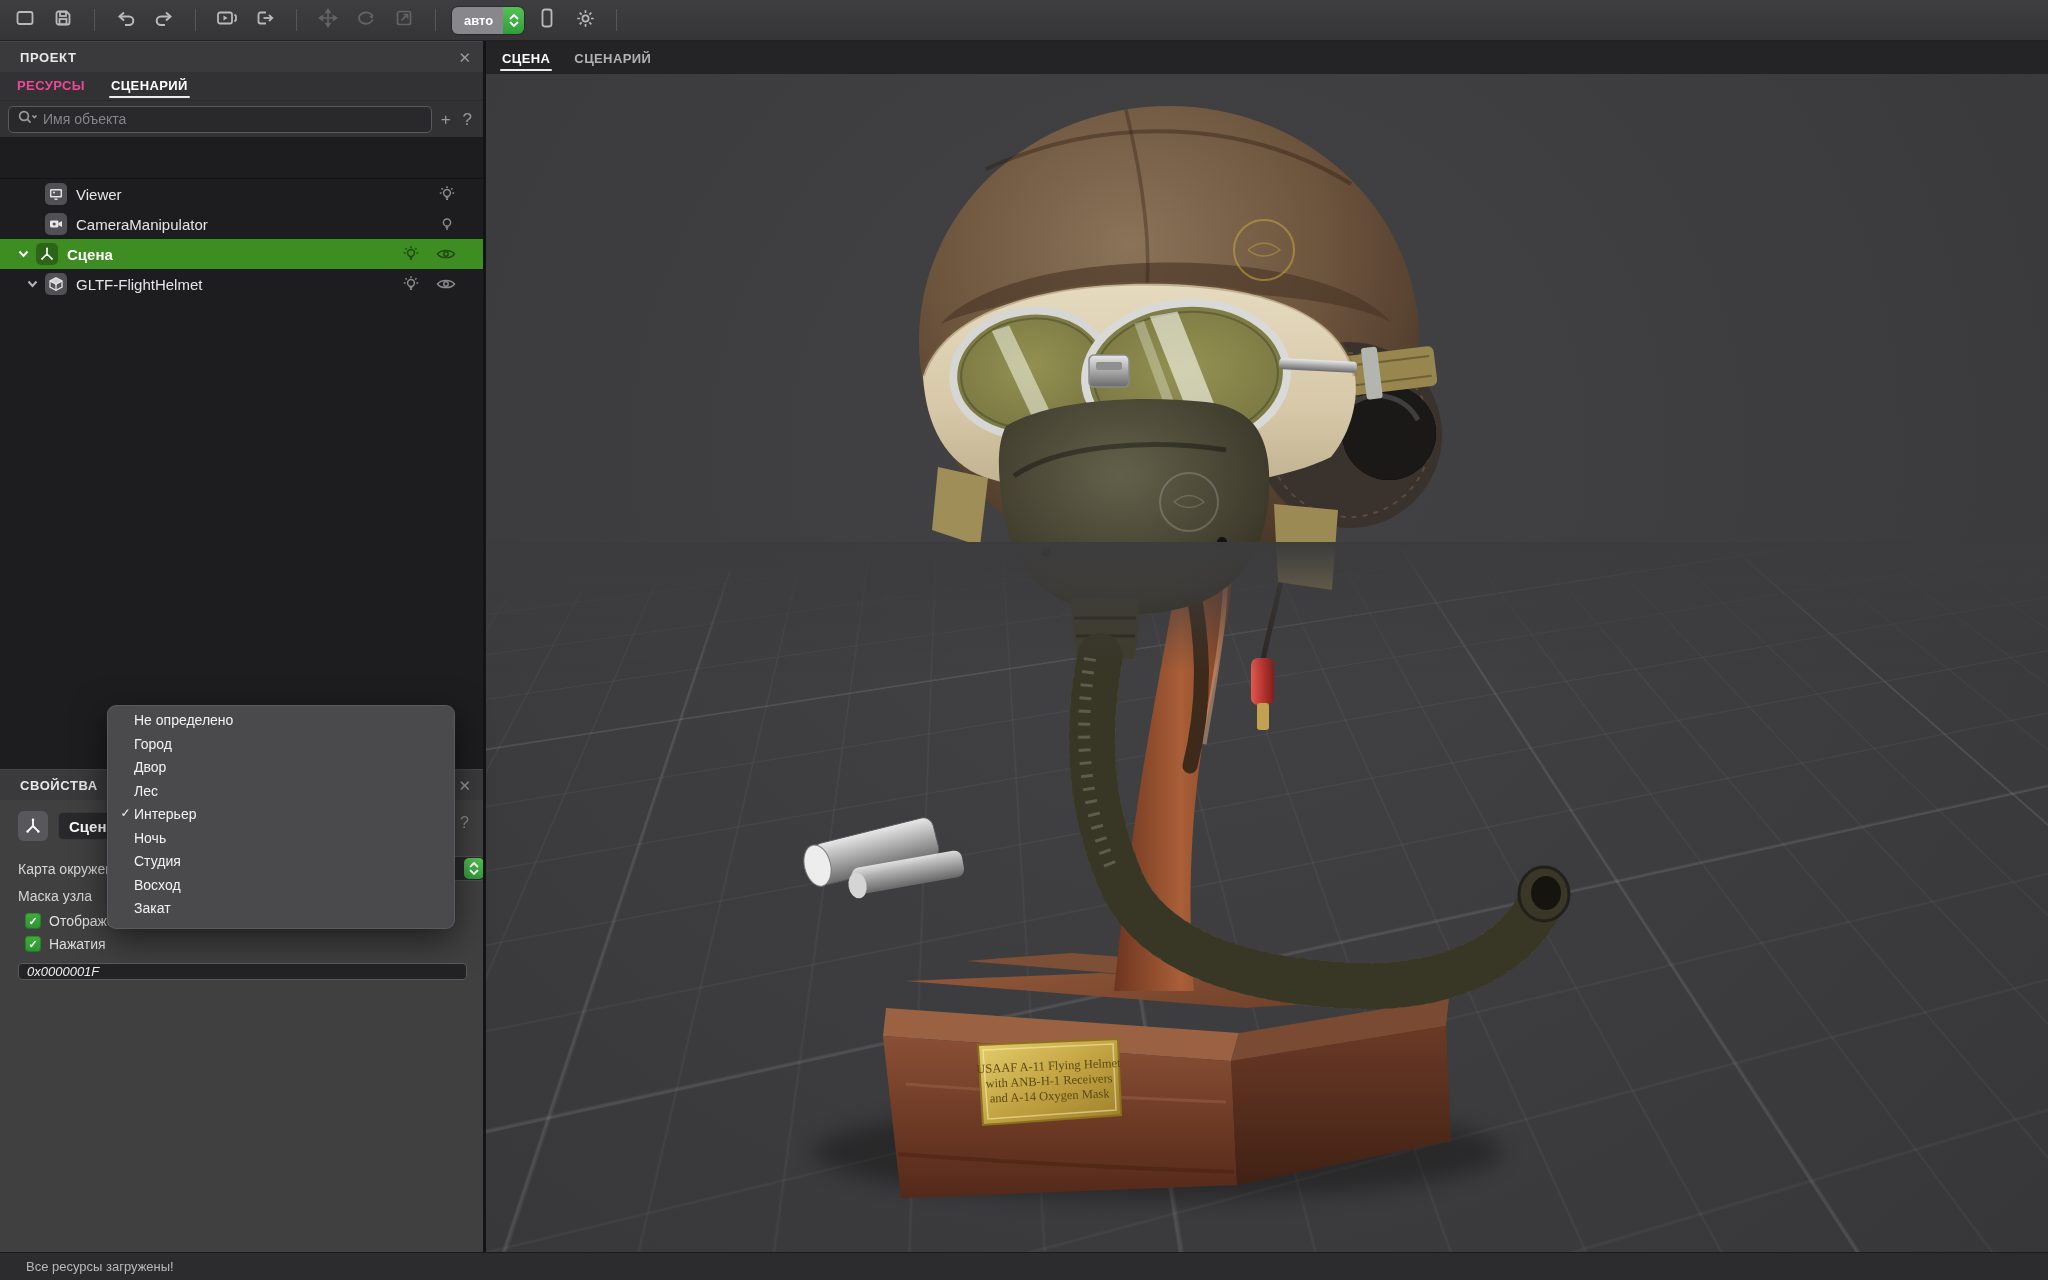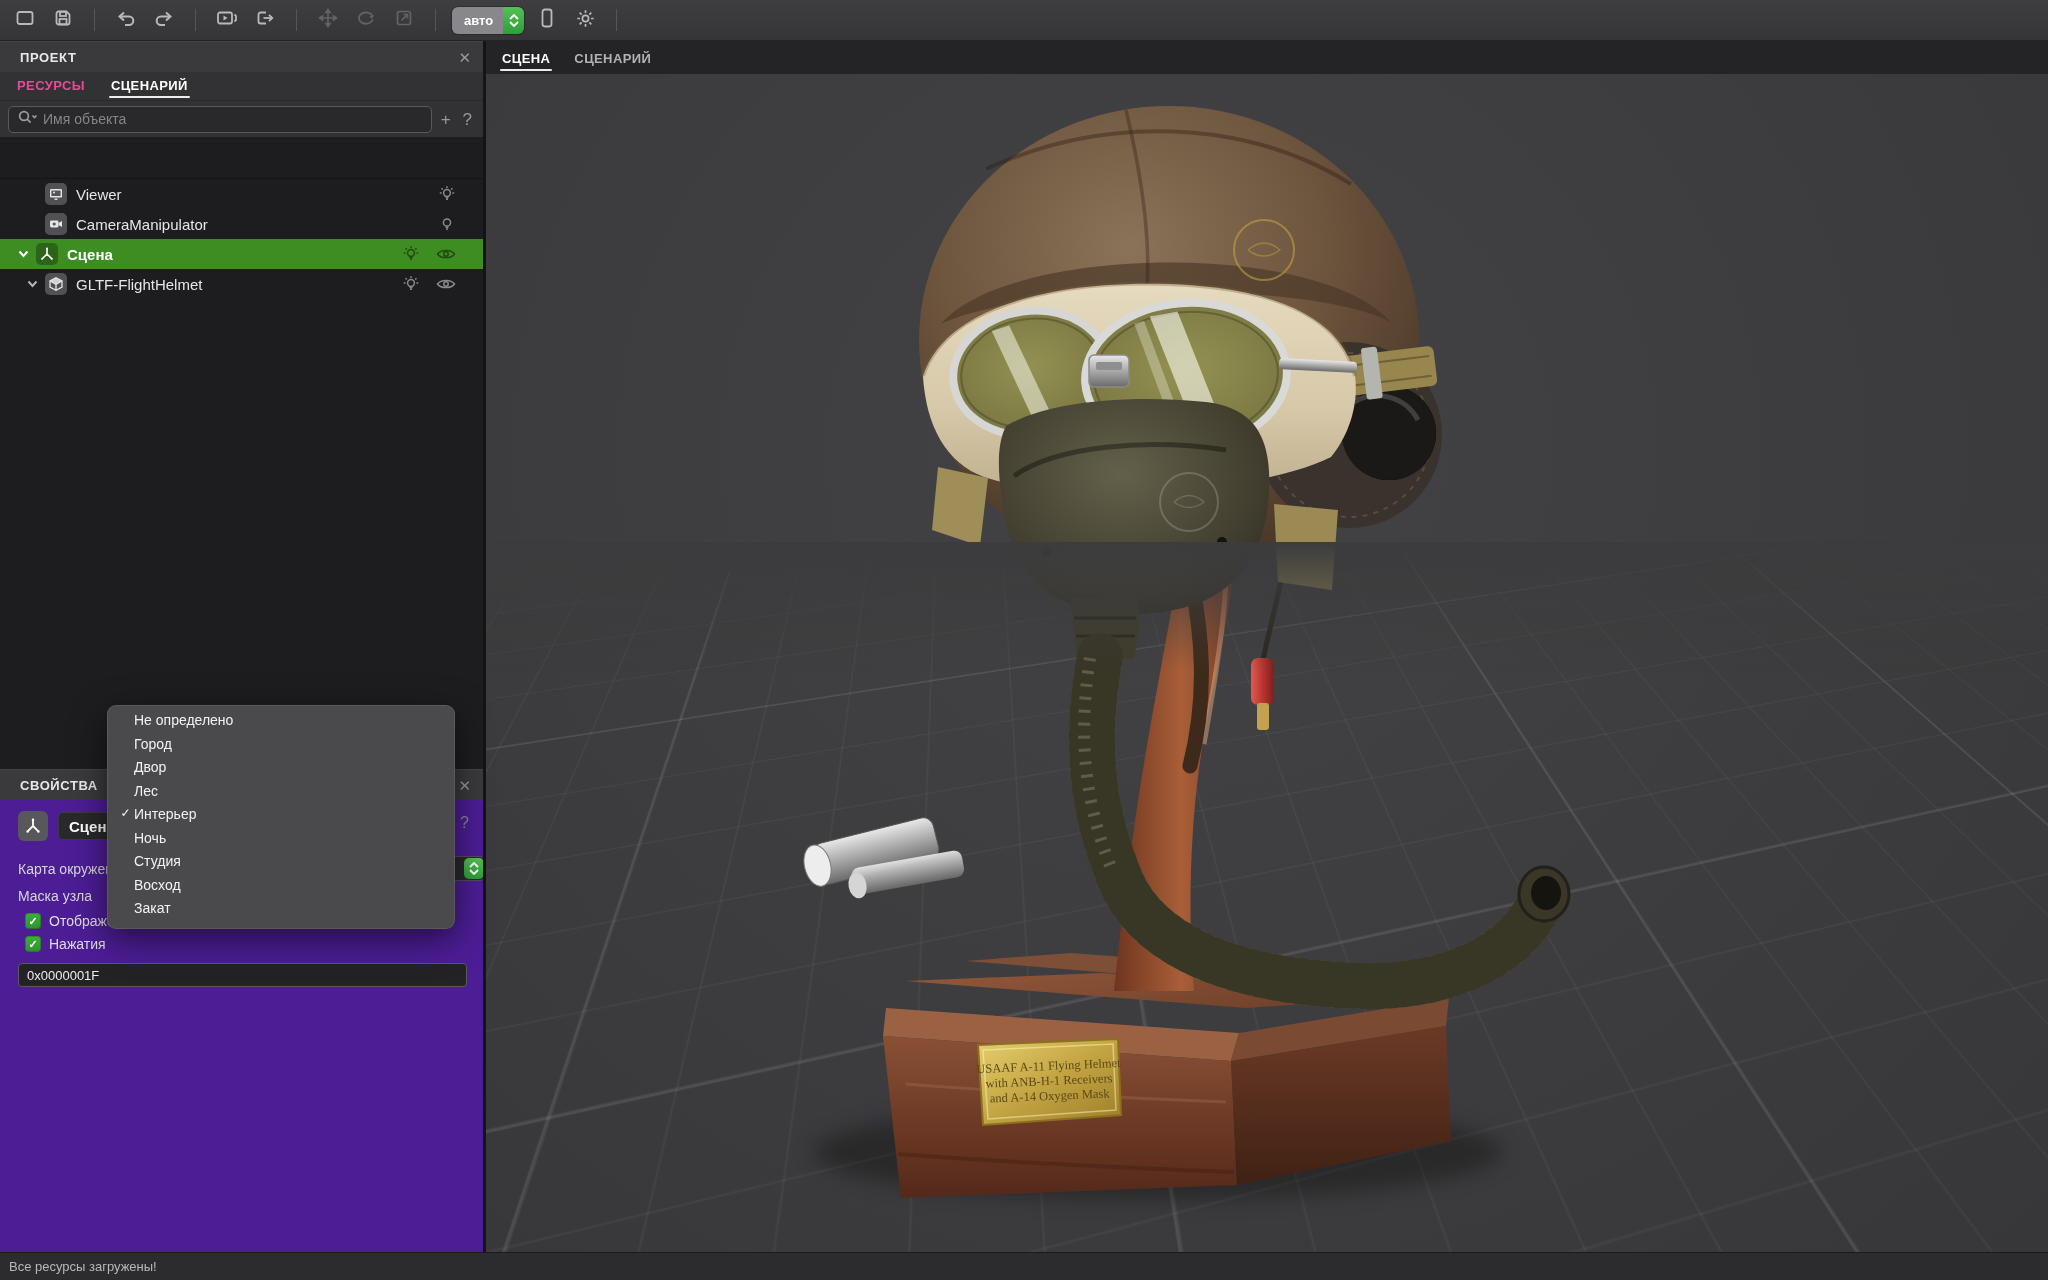--- a/index.html
+++ b/index.html
@@ -58,21 +58,21 @@
           display:flex; align-items:center; justify-content:center; margin-right:9px; }
   .trow .lbl { color:#e6e6e8; font-size:15px; }
   .trow.selected { background:#3e8d22; }
   .trow.selected .lbl { color:#fff; font-weight:bold; }
   .trow.selected .tile { background:rgba(0,0,0,0.28); }
   .row-icons { position:absolute; right:26px; display:flex; gap:14px; align-items:center; }
   .row-icons .ric { color:#8a8a8e; display:flex; }
   .trow.selected .row-icons .ric { color:#1f4a10; }
 
   
-  .props { position:absolute; left:0; top:728px; right:0; bottom:0; background:#4c1d95; }
+  .props { position:absolute; left:0; top:728px; right:0; bottom:0; background:#404040; }
   .props .panel-header { border-top:1px solid #454548; }
   .prop-body { position:relative; padding:10px 16px 0 18px; }
   .name-row { display:flex; align-items:center; gap:10px; height:32px; margin-bottom:14px; }
   .name-tile { width:30px; height:30px; border-radius:6px; background:#58585c;
                display:flex; align-items:center; justify-content:center; }
   .name-field { width:360px; height:28px; background:#29292b; border:1px solid #3c3c40;
                 border-radius:5px; color:#fff; font-weight:bold; font-size:15px;
                 display:flex; align-items:center; padding-left:10px; }
   .help-q { position:absolute; right:14px; top:14px; color:#8a8a8e; font-size:16px; }
   .field-label { color:#d6d6d8; font-size:14px; margin-bottom:9px; }
@@ -81,23 +81,23 @@
                 border:1px solid #505054; border-radius:6px; color:#e8e8e8; font-size:14px;
                 display:flex; align-items:center; padding-left:10px; }
   .env-stepper { position:absolute; right:1px; top:1px; bottom:1px; width:20px; border-radius:5px;
                  background:linear-gradient(#55c055,#2f9e3a); display:flex; flex-direction:column;
                  align-items:center; justify-content:center; gap:1px; }
   .chk-row { display:flex; align-items:center; gap:8px; margin:0 0 7px 7px; }
   .chk { width:16px; height:16px; border-radius:4px; background:linear-gradient(#3fae38,#2a9430);
          color:#fff; font-size:11px; font-weight:bold; display:flex; align-items:center;
          justify-content:center; box-shadow:inset 0 0 0 1px rgba(0,0,0,0.2); }
   .chk-lbl { color:#dedee0; font-size:14px; }
-  .hex-input { margin-top:4px; width:449px; height:24px; background:#232325; border:1px solid #5a5a5e;
+  .hex-input { margin-top:4px; width:449px; height:17px; background:#232325; border:1px solid #5a5a5e;
                border-radius:4px; color:#ececec; font-size:13px; padding-left:8px;
-               font-family:"Liberation Sans",sans-serif; }
+               font-family:"Liberation Sans",sans-serif;font-style:italic; }
 
   
   .popup { position:absolute; left:107px; top:705px; width:348px; height:224px;
            background:#4a4a4d; border:1px solid rgba(255,255,255,0.09); border-radius:9px;
            box-shadow:0 10px 34px rgba(0,0,0,0.55); z-index:50; padding:6px 0; }
   .popup .item { height:23.5px; display:flex; color:#f2f2f3; font-size:14px; }
   .popup .check { width:17px; margin-left:9px; text-align:center; font-size:12px; color:#f2f2f3; }
   .popup .itxt { padding-left:0; }
 
   
@@ -118,21 +118,21 @@
              repeating-linear-gradient(0deg, rgba(255,255,255,0.075) 0 2px, transparent 2px 300px),
              repeating-linear-gradient(90deg, rgba(255,255,255,0.045) 0 1.5px, transparent 1.5px 60px),
              repeating-linear-gradient(0deg, rgba(255,255,255,0.045) 0 1.5px, transparent 1.5px 60px);
            transform-origin:50% 0; transform:perspective(1050px) rotateX(59deg) rotateZ(-14deg); }
   .floor::before { content:""; position:absolute; left:0; right:0; top:0; height:130px;
                    background:linear-gradient(#3c3c3e, rgba(60,60,62,0)); z-index:2; }
   .model-svg { position:absolute; left:0; top:0; }
 
   
   .statusbar { position:absolute; left:0; right:0; bottom:0; height:28px; background:#2c2c2e;
-               border-top:1px solid #1a1a1c; display:flex; align-items:center; padding-left:9px; z-index:60; }
+               border-top:1px solid #1a1a1c; display:flex; align-items:center; padding-left:26px; z-index:60; }
   .status-text { color:#b8b8bb; font-size:13px; }
 </style>
 </head>
 <body>
 
 <div id="root">
 
   <div class="toolbar">
     <div class="tbtn">
       <span><svg width="20" height="20" viewBox="0 0 20 20">

